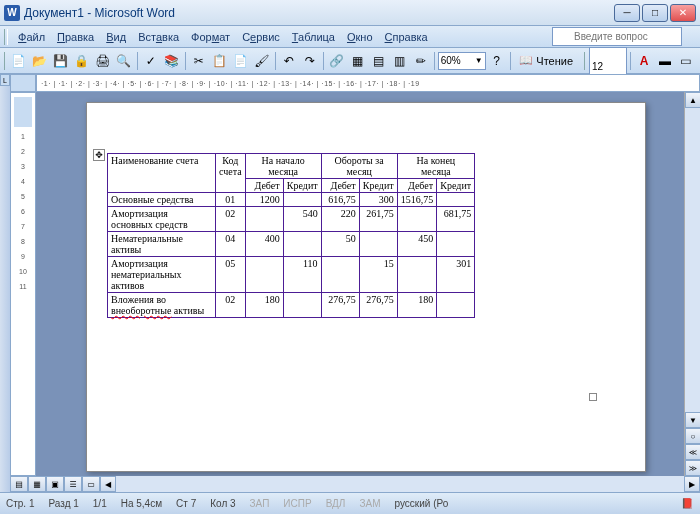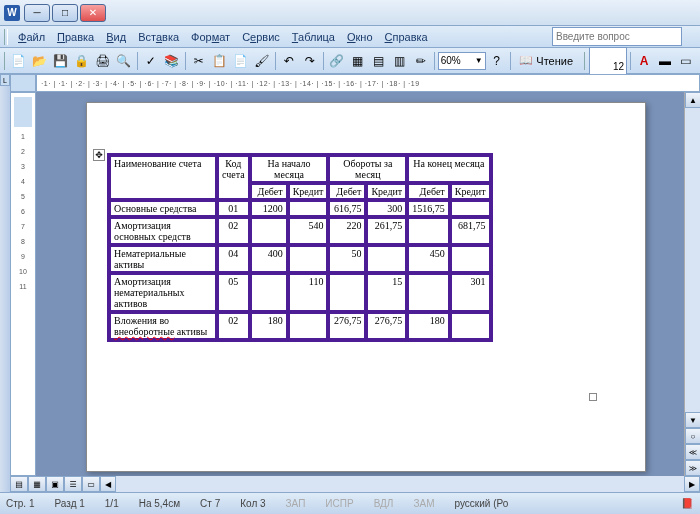--- a/index.html
+++ b/index.html
@@ -14,30 +14,30 @@
 .winbtn.min { background: linear-gradient(#e0eaf8, #b8d0ec); }
 .winbtn.max { background: linear-gradient(#e0eaf8, #b8d0ec); }
 .winbtn.close { background: linear-gradient(#f8a0a0, #e05050); color: #fff; }
 
 
 .menubar { height: 22px; background: linear-gradient(#e0ecf8, #c8dcf2); display: flex; align-items: center; padding: 0 4px; border-bottom: 1px solid #8aa8cc; }
 .menubar .grip { width: 4px; height: 16px; border-left: 1px solid #8aa; border-right: 1px solid #fff; margin-right: 4px; }
 .menuitem { padding: 2px 6px; color: #1a3a6a; cursor: default; }
 .menuitem u { text-decoration: underline; }
 .menuspacer { flex: 1; }
-.helpbox { width: 130px; height: 19px; background: #fff; border: 1px solid #7a9ac8; color: #888; font-size: 10px; padding: 1px 3px; }
+.helpbox { width: 130px; height: 19px; background: #fff; border: 1px solid #7a9ac8; color: #888; font-size: 10px; padding: 1px 21px; }
 
 
 .toolbar { height: 26px; background: linear-gradient(#e0ecf8, #c8dcf2); display: flex; align-items: center; padding: 2px 4px; border-bottom: 1px solid #8aa8cc; gap: 1px; }
 .tbtn { width: 20px; height: 20px; display: flex; align-items: center; justify-content: center; border-radius: 2px; font-size: 12px; }
 .tsep { width: 1px; height: 18px; background: #8aa8cc; margin: 0 2px; }
 .zoom-combo { width: 48px; height: 18px; background: #fff; border: 1px solid #7a9ac8; font-size: 10px; padding: 1px 2px; display: flex; align-items: center; }
 .zoom-combo .arrow { margin-left: auto; font-size: 8px; }
 .reading-btn { height: 20px; padding: 0 6px; display: flex; align-items: center; gap: 3px; border-radius: 2px; }
-.font-combo { width: 38px; height: 18px; background: #fff; border: 1px solid #7a9ac8; font-size: 10px; padding: 13px 2px; display: flex; align-items: flex-end; flex-direction: column; }
+.font-combo { width: 38px; height: 18px; background: #fff; border: 1px solid #7a9ac8; font-size: 10px; padding: 13px 2px; display: flex; align-items: flex-start; flex-direction: column; }
 
 
 .workspace { height: 418px; display: flex; background: #a8bce0; }
 .left-panel { width: 10px; background: linear-gradient(90deg,#d4e0f0,#b8cce8); display: flex; flex-direction: column; }
 .view-btn { width: 10px; height: 12px; background: #c8dcf2; border: 1px solid #8aa8cc; font-size: 7px; display: flex; align-items: center; justify-content: center; }
 
 .main-area { flex: 1; display: flex; flex-direction: column; }
 .hruler-row { height: 18px; display: flex; }
 .corner { width: 26px; background: #c8dcf2; border: 1px solid #8aa8cc; }
 .hruler { flex: 1; background: #fff; border: 1px solid #8aa8cc; font-size: 7px; color: #555; display: flex; align-items: center; padding: 0 4px; overflow: hidden; white-space: nowrap; letter-spacing: 0.5px; }
@@ -48,48 +48,49 @@
 .vruler span { writing-mode: horizontal-tb; margin: 4px 0; }
 
 .doc-scroll { flex: 1; background: #7a92b8; overflow: hidden; position: relative; }
 
 .page { position: absolute; left: 50px; top: 10px; width: 560px; height: 370px; background: #fff; box-shadow: 2px 2px 6px rgba(0,0,0,0.3); border: 1px solid #888; padding: 50px 20px 20px 20px; }
 
 .table-anchor { position: absolute; left: 6px; top: 46px; width: 12px; height: 12px; border: 1px solid #888; display: flex; align-items: center; justify-content: center; font-size: 9px; }
 .resize-handle { position: absolute; right: 48px; bottom: 70px; width: 8px; height: 8px; border: 1px solid #888; }
 
 table.doctable { border-collapse: collapse; font-family: "Times New Roman", serif; font-size: 10px; color: #000; }
-table.doctable td, table.doctable th { border: 4px solid #4c1d95; padding: 1px 3px; text-align: center; vertical-align: top; font-weight: normal; }
+table.doctable td, table.doctable th { border: 1px solid #4c1d95; padding: 1px 3px; text-align: center; vertical-align: top; font-weight: normal; }
 table.doctable .name-col { text-align: left; width: 108px; }
 table.doctable .code-col { width: 28px; text-align: center; }
 table.doctable .num-col { width: 38px; text-align: right; }
 .wavy { text-decoration: underline wavy red; }
 
 
 .vscroll { width: 16px; background: #e0e8f4; border-left: 1px solid #aaa; display: flex; flex-direction: column; }
 .vscroll .arrow, .hscroll .arrow { height: 16px; width: 16px; background: linear-gradient(#f0f4fa,#c8d8ec); border: 1px solid #8aa8cc; display: flex; align-items: center; justify-content: center; font-size: 8px; }
 .vscroll .track { flex: 1; background: #d8e4f4; }
 .vscroll .extras { display: flex; flex-direction: column; }
 
 .hscroll-row { height: 16px; display: flex; background: #e0e8f4; }
 .view-switchers { display: flex; }
 .view-sw { width: 18px; height: 16px; background: linear-gradient(#f0f4fa,#c8d8ec); border: 1px solid #8aa8cc; font-size: 8px; display: flex; align-items: center; justify-content: center; }
 .hscroll { flex: 1; display: flex; }
 .hscroll .track { flex: 1; background: #d8e4f4; display: flex; align-items: center; justify-content: center; font-size: 7px; color: #888; }
 
 
-.statusbar { height: 22px; background: linear-gradient(#e0ecf8,#c0d4ec); display: flex; align-items: center; padding: 0 6px; gap: 20px; font-size: 10px; color: #444; border-top: 1px solid #8aa8cc; }
+.statusbar { height: 22px; background: linear-gradient(#e0ecf8,#c0d4ec); display: flex; align-items: center; padding: 0 6px; gap: 14px; font-size: 10px; color: #444; border-top: 1px solid #8aa8cc; }
 .statusbar .dim { color: #aaa; }
 .statusbar .sp { flex: 0 0 auto; }
 </style>
 </head>
 <body>
 
 <div class="titlebar">
   <span class="app-icon">W</span>
+  <span class="title">Документ1 - Microsoft Word</span>
   <div class="winbtns">
     <div class="winbtn min">─</div>
     <div class="winbtn max">□</div>
     <div class="winbtn close">✕</div>
   </div>
 </div>
 
 <div class="menubar">
   <div class="grip"></div>
   <div class="menuitem"><u>Ф</u><span>айл</span></div>

